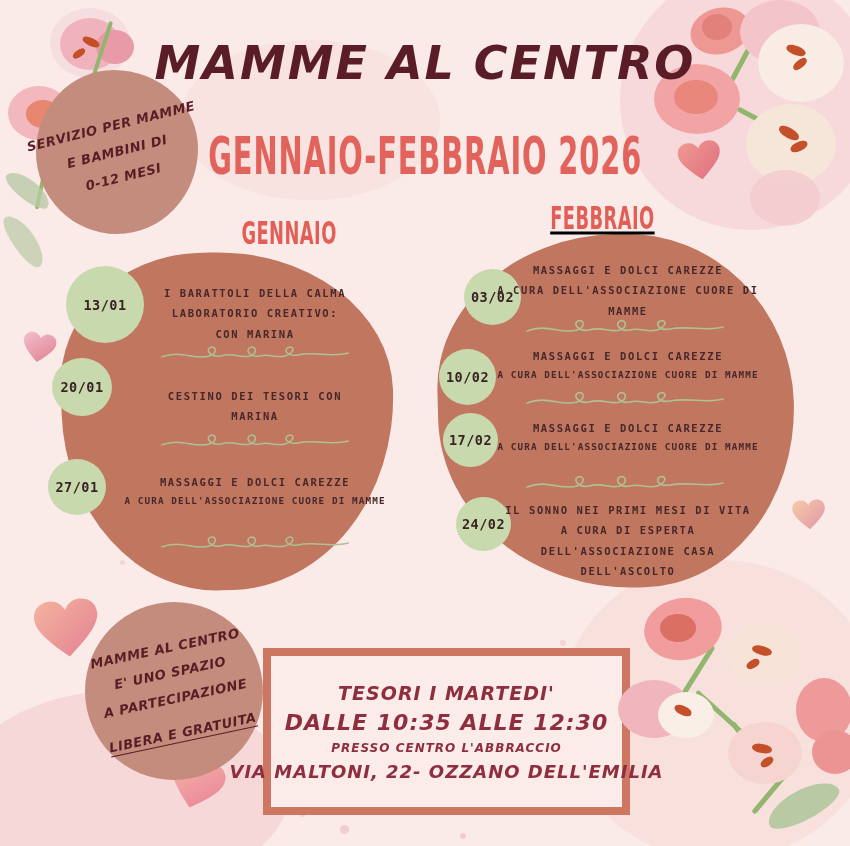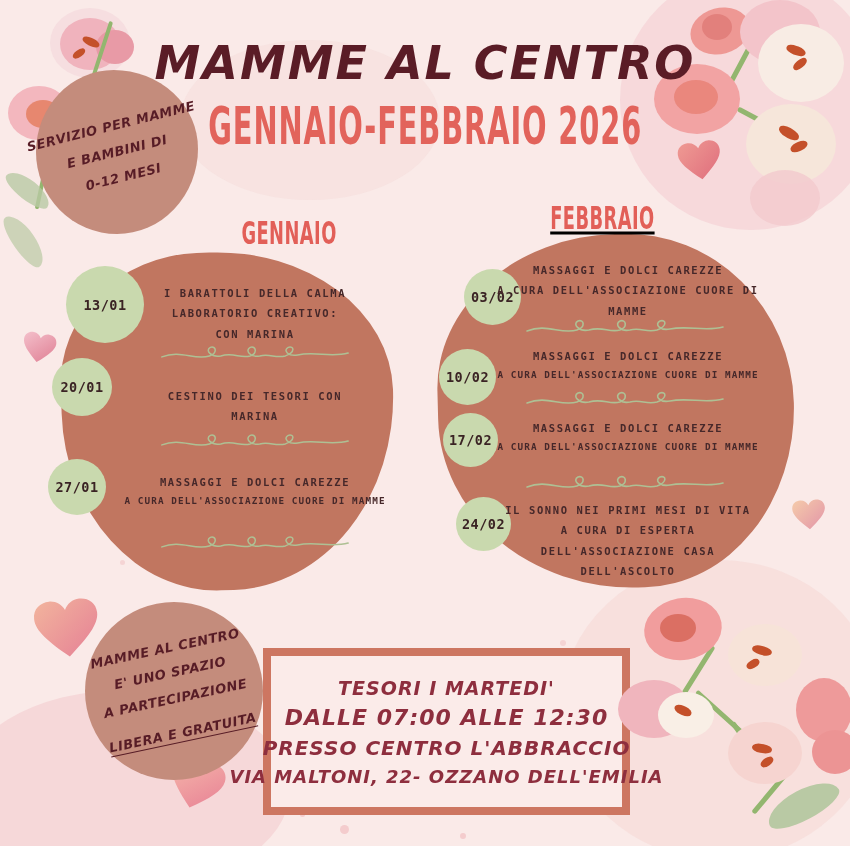--- a/index.html
+++ b/index.html
@@ -7,21 +7,21 @@
   .poster{position:relative;width:850px;height:846px;background:#faeae8;overflow:hidden;}
 
   
   .wash{position:absolute;border-radius:50%;pointer-events:none;}
   .speck{position:absolute;border-radius:50%;background:#eeb3b6;opacity:.55;}
 
   
   .title{position:absolute;left:0;top:36px;width:850px;text-align:center;
     font-style:italic;font-weight:bold;font-size:46px;letter-spacing:2px;color:#5a1c26;z-index:4;}
   .subtitle-wrap{position:absolute;left:0;top:106px;width:850px;height:70px;display:flex;
-    align-items:flex-start;justify-content:center;z-index:4;}
+    align-items:flex-end;justify-content:center;z-index:4;}
   .subtitle{display:inline-block;font-weight:bold;font-size:34px;letter-spacing:1px;color:#e2635b;
     transform:scale(.85,1.5);white-space:nowrap;}
   .month-wrap{position:absolute;height:44px;display:flex;align-items:center;justify-content:center;z-index:4;}
   .month-wrap.gennaio{left:204px;top:192px;width:170px;margin-top:19px;}
   .month-wrap.febbraio{left:517px;top:196px;width:170px;text-decoration:underline;}
   .month{display:inline-block;font-weight:bold;font-size:21px;letter-spacing:.5px;color:#e25f58;
     transform:scale(.85,1.5);white-space:nowrap;}
 
   
   .round-badge{position:absolute;background:#c48c7c;display:flex;align-items:center;justify-content:center;z-index:3;}
@@ -51,21 +51,21 @@
   .ev-line.small{font-size:9.3px;letter-spacing:1.1px;}
   .squiggle{position:absolute;z-index:3;}
 
   
   .info-box{position:absolute;left:263px;top:648px;width:367px;height:167px;z-index:2;
     border:8px solid #cd7661;background:#fbebe9;box-sizing:border-box;
     display:flex;flex-direction:column;align-items:center;justify-content:center;gap:6px;}
   .info-line{font-style:italic;font-weight:bold;color:#8e2e3e;letter-spacing:1px;white-space:nowrap;}
   .info-line.l1{font-size:19px;}
   .info-line.l2{font-size:22px;}
-  .info-line.l3{font-size:20px;}
+  .info-line.l3{font-size:12px;}
   .info-line.l4{font-size:18px;}
 
   
   .deco{position:absolute;pointer-events:none;}
   .petal{position:absolute;border-radius:50%;}
   .stem{position:absolute;background:#93b66f;border-radius:4px;}
   .stamen{position:absolute;background:#c4502a;border-radius:45%;}
   .leaf{position:absolute;background:#b9c9a4;border-radius:50% 50% 50% 50%/60% 60% 40% 40%;}
   .heart{position:absolute;}
 </style>
@@ -283,18 +283,18 @@
     <div class="badge-text">
       <div>MAMME AL CENTRO</div>
       <div>E' UNO SPAZIO</div>
       <div>A PARTECIPAZIONE</div>
       <div class="badge-underline">LIBERA E GRATUITA</div>
     </div>
   </div>
 
   <div class="info-box">
     <div class="info-line l1">TESORI I MARTEDI'</div>
-    <div class="info-line l2">DALLE 07:00 ALLE 12:30</div>
+    <div class="info-line l2">DALLE 10:35 ALLE 12:30</div>
     <div class="info-line l3">PRESSO CENTRO L'ABBRACCIO</div>
     <div class="info-line l4">VIA MALTONI, 22- OZZANO DELL'EMILIA</div>
   </div>
 
 </div>
 
 </body></html>

